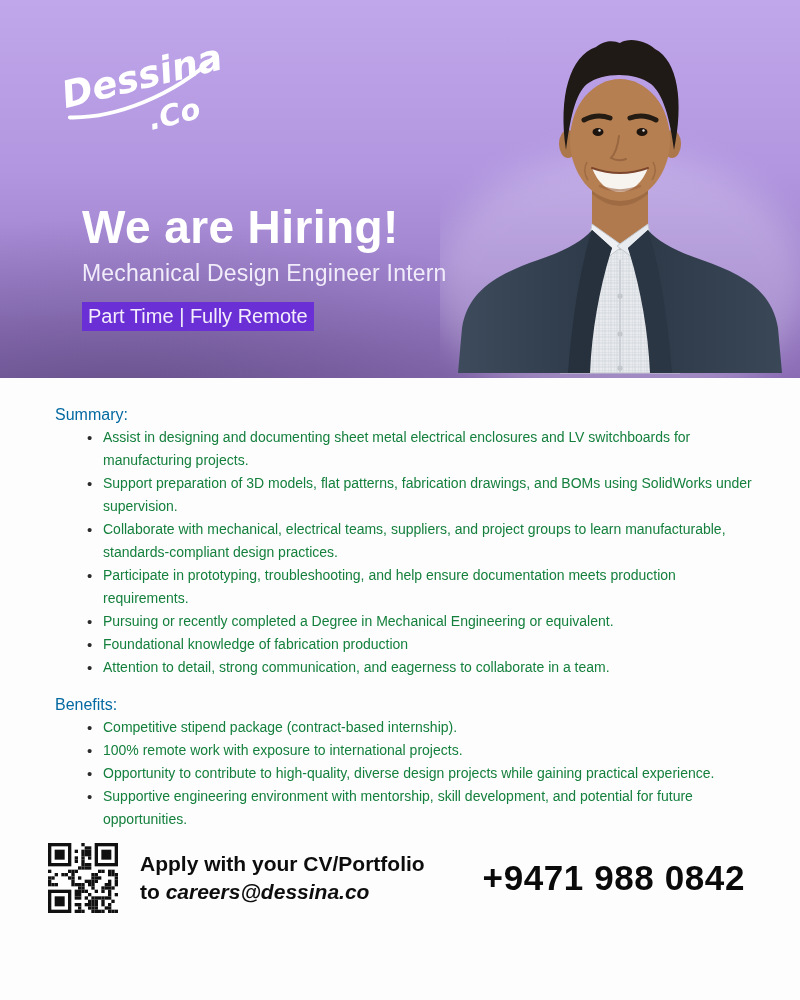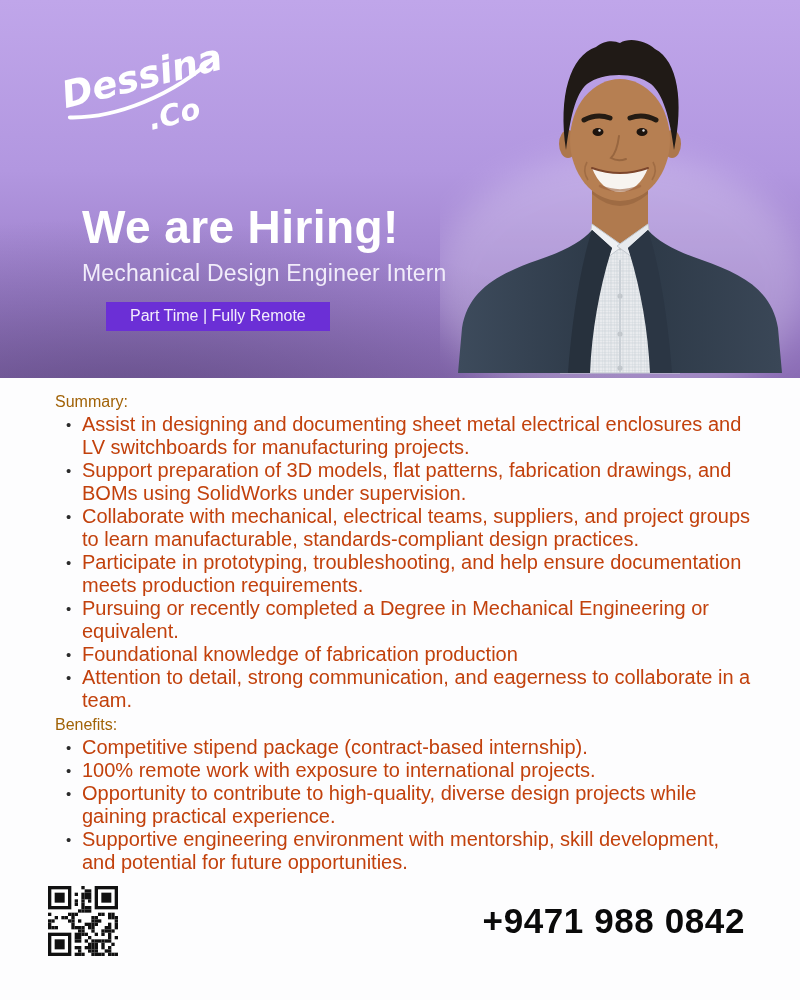--- a/index.html
+++ b/index.html
@@ -24,30 +24,30 @@
     margin:0;font-size:46px;line-height:52px;font-weight:700;
     color:#ffffff;letter-spacing:0.4px;
   }
   .hero-subtitle{
     margin:6px 0 0;font-size:23px;line-height:28px;font-weight:400;
     color:#f1ecfa;letter-spacing:0.2px;
   }
   .badge{
     display:inline-block;margin-top:15px;
     background:#6b2fd6;color:#f3edfc;
-    font-size:16px;line-height:18px;padding:5px 24px 6px;margin-left:24px;
+    font-size:20px;line-height:18px;padding:5px 6px 6px;
   }
   .person{position:absolute;right:0;bottom:0;z-index:2;display:block;}
 
   
   .content{padding:11px 45px 0 55px;color:#2b2b2b;}
-  .sec-label{font-size:16px;line-height:23px;color:#a16207;margin-top:1px;}
+  .sec-label{font-size:16px;line-height:23px;color:#0369a1;margin-top:14px;}
   .bullet-list{margin:0;padding:0 0 0 27px;list-style:none;max-width:697px;}
   .bullet-list li{
-    font-size:20px;line-height:23px;color:#c2410c;position:relative;
+    font-size:14px;line-height:23px;color:#15803d;position:relative;margin-left:21px;
   }
   .bullet-list li::before{
     content:"\2022";position:absolute;left:-16px;top:0;font-size:15px;color:#2b2b2b;
   }
 
   
   .footer{display:flex;align-items:center;padding:12px 55px 0 48px;}
   .qr{width:70px;height:70px;flex:0 0 auto;}
   .apply{margin-left:22px;font-size:21px;line-height:28px;font-weight:600;color:#0d0d0d;}
   .apply p{margin:0;}
@@ -299,16 +299,20 @@
         <rect x="0" y="0" width="7" height="7" fill="#111"></rect>
         <rect x="1" y="1" width="5" height="5" fill="#fff"></rect>
         <rect x="2" y="2" width="3" height="3" fill="#111"></rect>
         <rect x="14" y="0" width="7" height="7" fill="#111"></rect>
         <rect x="15" y="1" width="5" height="5" fill="#fff"></rect>
         <rect x="16" y="2" width="3" height="3" fill="#111"></rect>
         <rect x="0" y="14" width="7" height="7" fill="#111"></rect>
         <rect x="1" y="15" width="5" height="5" fill="#fff"></rect>
         <rect x="2" y="16" width="3" height="3" fill="#111"></rect>
       </svg>
+    <div class="apply">
+      <p>Apply with your CV/Portfolio</p>
+      <p><span>to </span><em>careers@dessina.co</em></p>
+    </div>
     <div class="phone">+9471 988 0842</div>
   </footer>
 
 </div>
 
 </body></html>

